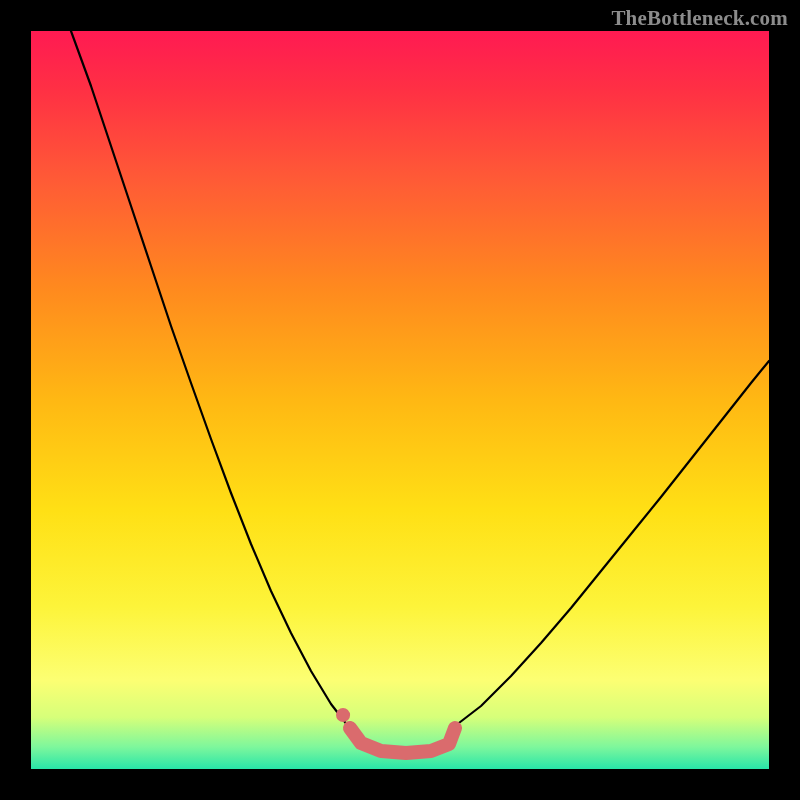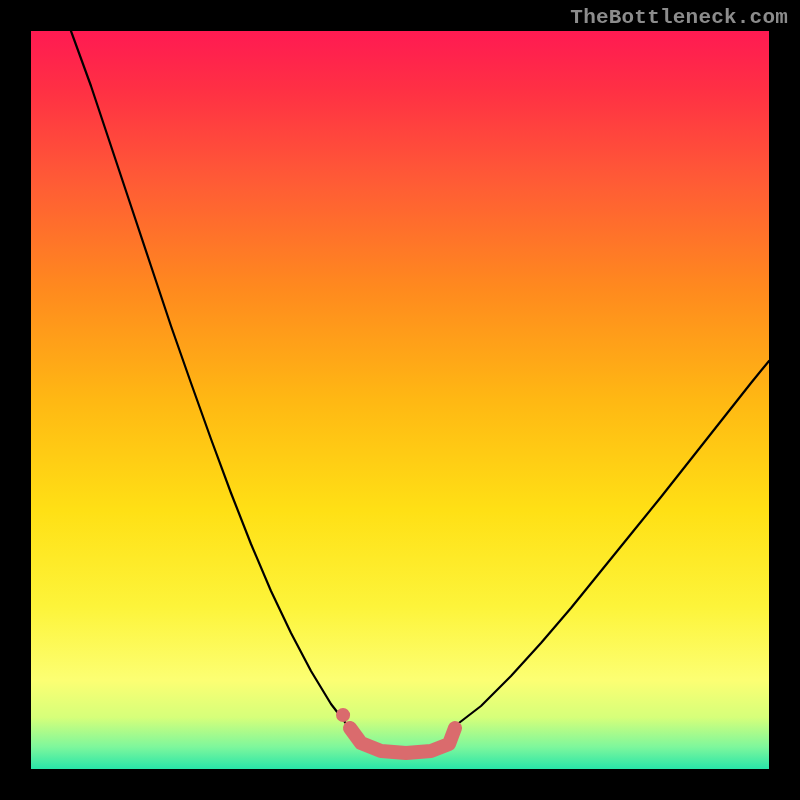--- a/index.html
+++ b/index.html
@@ -33,21 +33,21 @@
       #fcff73 88%,
       #d6ff7a 93%,
       #7ef79c 97%,
       #28e5a9 100%
     );
   }
   .watermark {
     position: absolute;
     top: 6px;
     right: 12px;
-    font-family: Liberation Mono, monospace;
+    font-family: Liberation Serif, serif;
     font-size: 21px;
     font-weight: bold;
     color: #8c8c8c;
     letter-spacing: 0.2px;
     user-select: none;
   }
   svg.curve {
     position: absolute;
     left: 0;
     top: 0;

